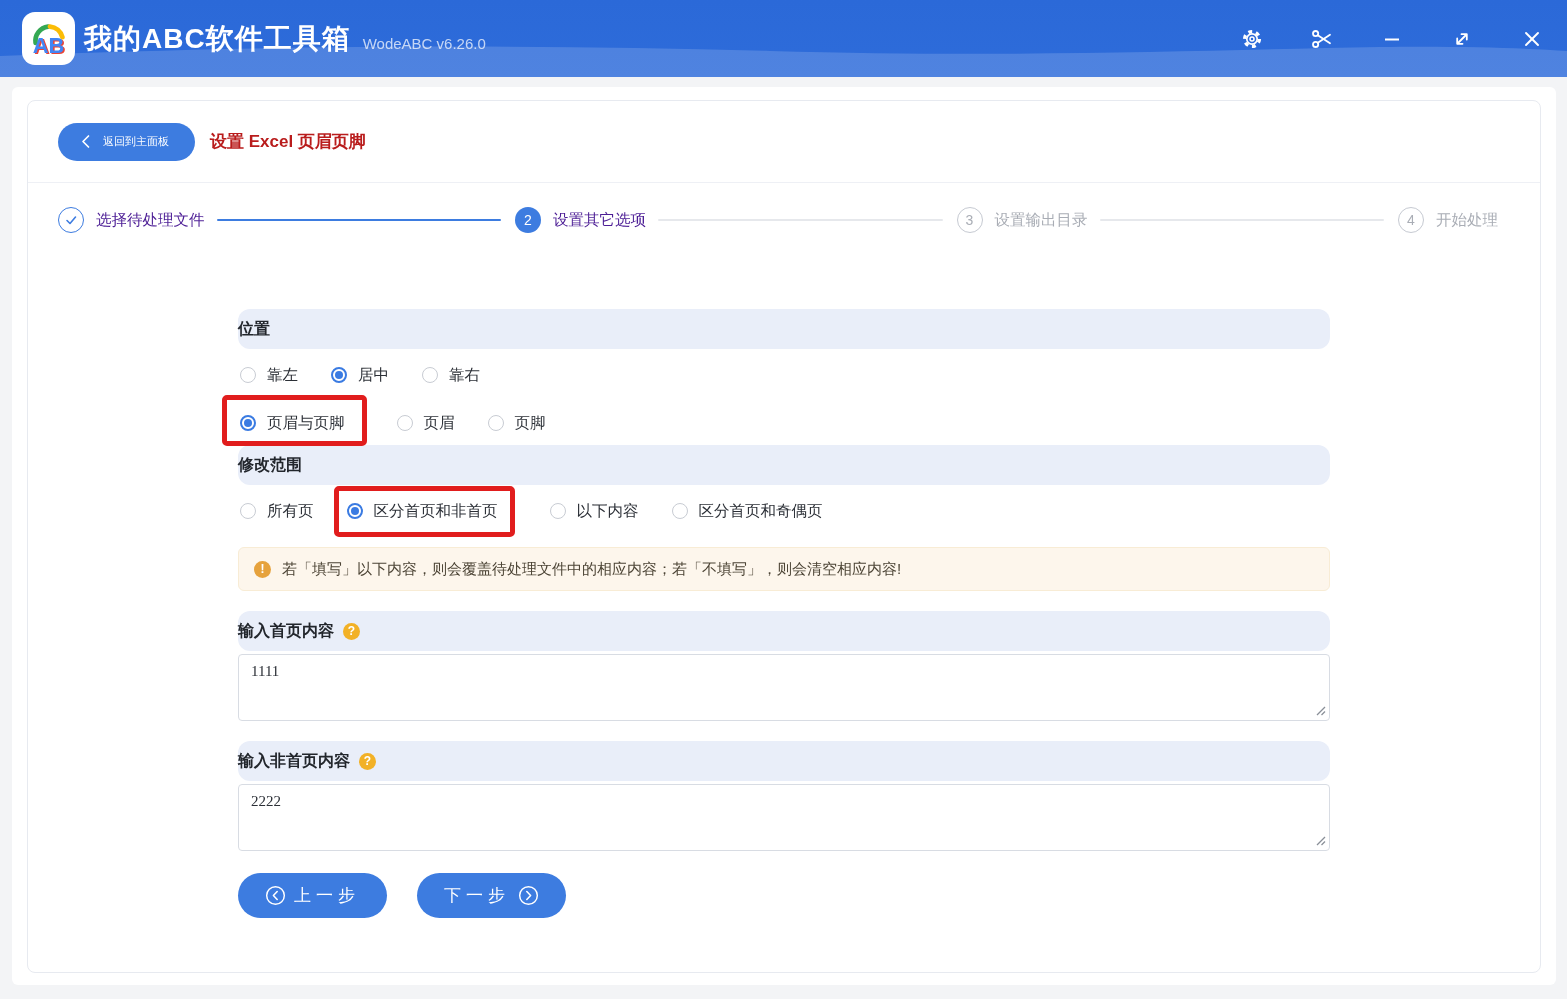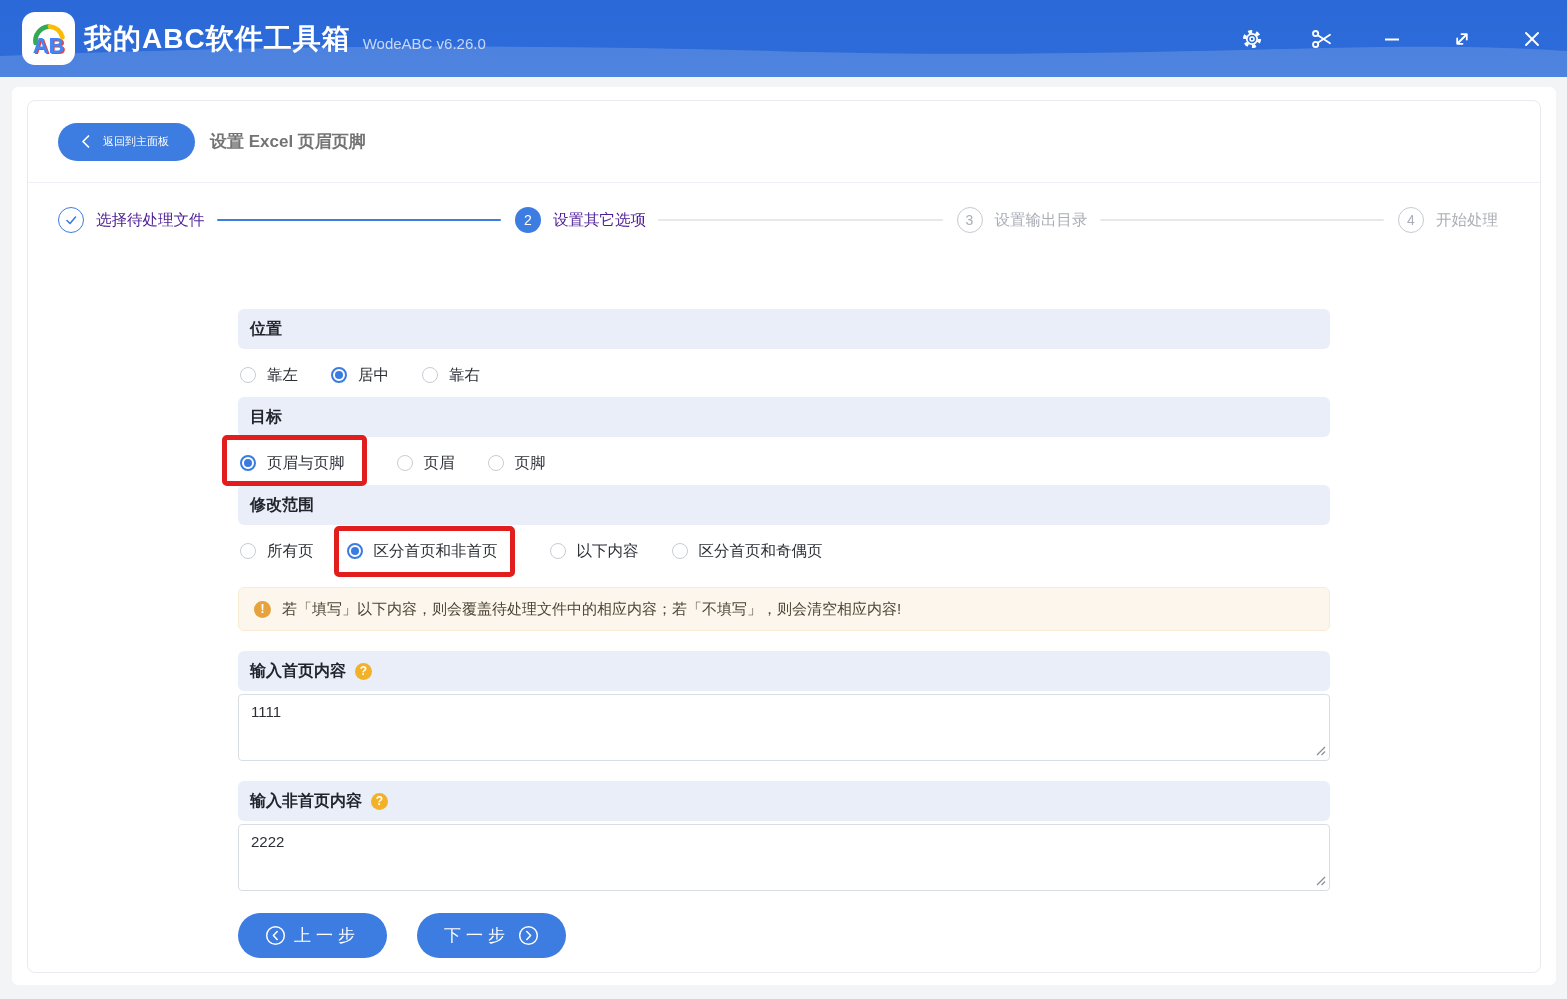--- a/index.html
+++ b/index.html
@@ -42,21 +42,21 @@
 
   .card-header {
     height:82px; border-bottom:1px solid #eef0f5;
     display:flex; align-items:center; padding:0 30px;
   }
   .back-btn {
     height:38px; border:none; border-radius:19px; background:#3d7ce0; color:#fff;
     display:inline-flex; align-items:center; gap:12px; padding:0 26px 0 22px;
     font-size:11px; cursor:pointer; font-family:inherit;
   }
-  .page-title { font-size:17px; font-weight:bold; color:#737373; margin-left:15px; }
+  .page-title { font-size:17px; font-weight:bold; color:#b91c1c; margin-left:15px; }
 
   
   .stepper { height:74px; display:flex; align-items:center; padding:0 30px; }
   .step { display:flex; align-items:center; }
   .step-circle {
     width:26px; height:26px; border-radius:50%; flex:0 0 auto;
     display:flex; align-items:center; justify-content:center; font-size:14px;
   }
   .step-circle.done   { border:1.5px solid #3d7ce0; background:#fff; }
   .step-circle.active { background:#3d7ce0; color:#fff; }
@@ -64,22 +64,22 @@
   .step-label { font-size:15.5px; margin:0 12px; white-space:nowrap; }
   .step-label.on  { color:#4c1d95; }
   .step-label.off { color:#a9adb5; }
   .step-line { flex:1 1 auto; height:2px; margin-right:14px; border-radius:1px; }
   .step-line.blue { background:#3d7ce0; }
   .step-line.gray { background:#e6e8ec; }
 
   
   .content { width:1092px; margin:0 auto; padding-top:52px; }
   .section-bar {
-    height:40px; background:#e9eef9; border-radius:6px;
-    display:flex; align-items:center; padding:0 12px;
+    height:40px; background:#e9eef9; border-radius:12px;
+    display:flex; align-items:center; padding:0 0;
     font-size:16px; font-weight:bold; color:#22262c;
   }
   .radio-row { display:flex; align-items:center; min-height:48px; padding:6px 2px 2px 2px; }
   .option { display:flex; align-items:center; gap:11px; margin-right:33px; font-size:15.5px; color:#2b2f36; cursor:pointer; }
   .option.wrap-annotated { position:relative; margin-right:52px; }
   .radio { width:16px; height:16px; border-radius:50%; background:#fff; border:1.5px solid #c8ccd3; position:relative; flex:0 0 auto; }
   .radio.selected { border:2px solid #3a7be2; }
   .radio.selected::after { content:""; position:absolute; inset:2px; border-radius:50%; background:#3a7be2; }
   .red-box { position:absolute; border:5px solid #e11d1d; border-radius:5px; pointer-events:none; z-index:3; }
   .red-box.box-target { left:-18px; right:-22px; top:-18px; bottom:-12px; }
@@ -94,21 +94,21 @@
     display:flex; align-items:center; justify-content:center; flex:0 0 auto;
   }
   .warn-i { background:#e6a23c; margin-right:11px; }
   .help-q { background:#f2b127; margin-left:9px; cursor:pointer; }
 
   .input-section { margin-top:20px; }
   .ta-wrap { position:relative; margin-top:3px; }
   textarea {
     display:block; width:100%; height:67px; border:1px solid #d8dce3; border-radius:4px;
     padding:8px 12px; font-size:15px; color:#2b2f36; background:#fff;
-    font-family:Liberation Sans, sans-serif; resize:none; outline:none;
+    font-family:Liberation Serif, serif; resize:none; outline:none;
   }
   .grip { position:absolute; right:4px; bottom:5px; cursor:nwse-resize; line-height:0; }
 
   .footer-buttons { margin-top:22px; display:flex; gap:30px; }
   .nav-btn {
     height:45px; border:none; border-radius:23px; background:#3d7ce0; color:#fff;
     display:inline-flex; align-items:center; justify-content:center; gap:8px;
     font-size:17px; padding:0 27px; letter-spacing:5px; cursor:pointer; font-family:inherit;
   }
   .nav-btn svg { flex:0 0 auto; }
@@ -221,23 +221,20 @@
         <span class="option">
           <span class="radio selected"></span>
           <span>居中</span>
         </span>
         <span class="option">
           <span class="radio"></span>
           <span>靠右</span>
         </span>
       </div>
 
-      <div class="section-bar">
-        <span>目标</span>
-      </div>
       <div class="radio-row">
         <span class="option wrap-annotated">
           <span class="red-box box-target"></span>
           <span class="radio selected"></span>
           <span>页眉与页脚</span>
         </span>
         <span class="option">
           <span class="radio"></span>
           <span>页眉</span>
         </span>

